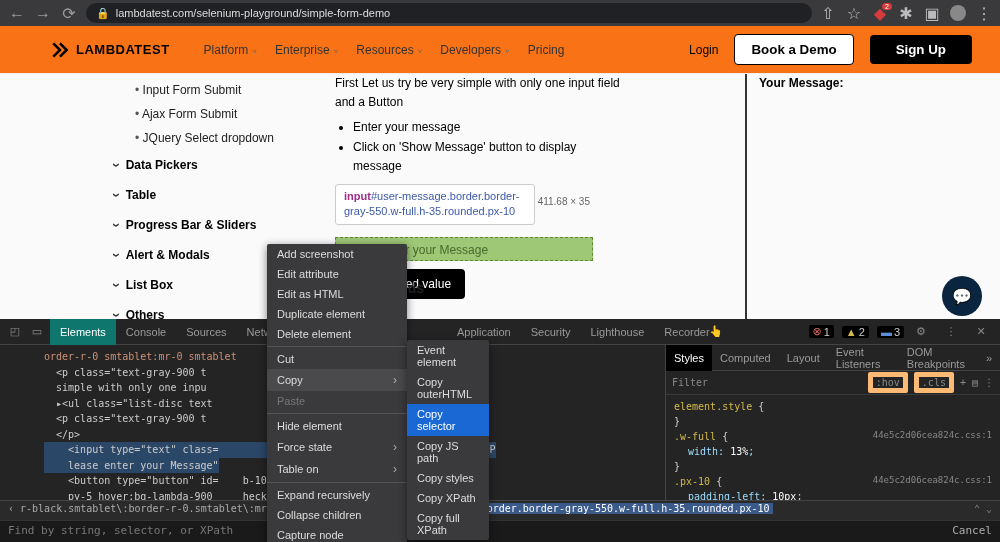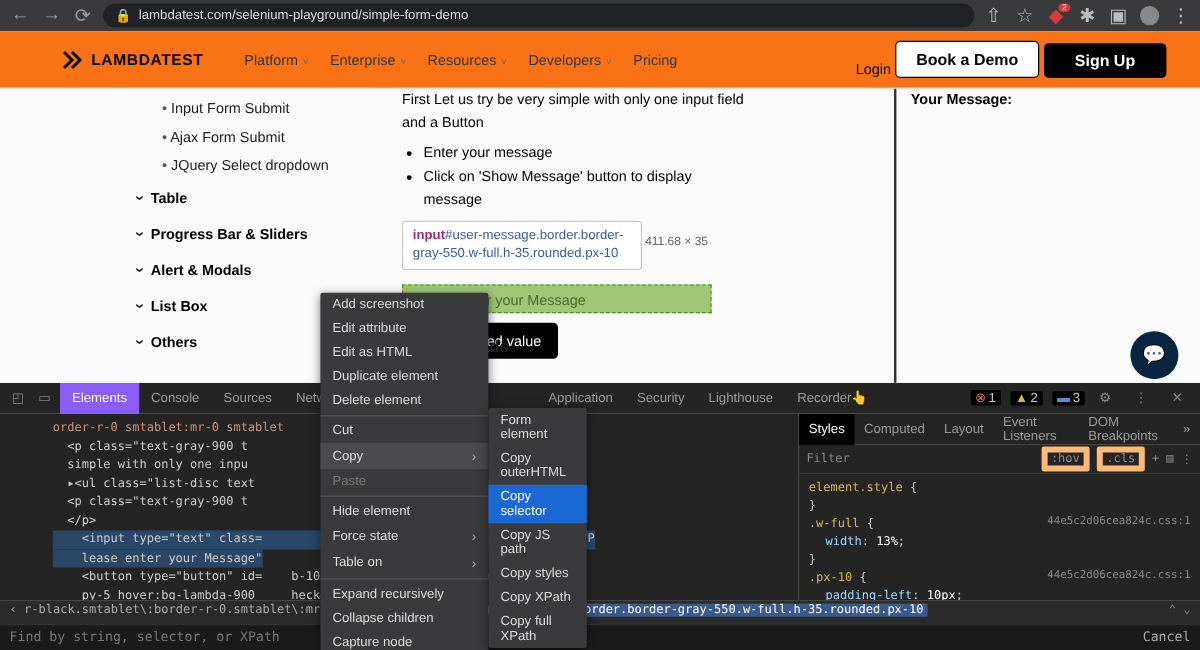--- a/index.html
+++ b/index.html
@@ -13,21 +13,21 @@
     .bar-icons { display: flex; gap: 10px; align-items: center; }
     .bar-icon { width: 16px; height: 16px; color: #bbb; display: flex; align-items: center; justify-content: center; position: relative; }
     .badge-red { position: absolute; top: -2px; right: -4px; background: #d63b3b; color: white; font-size: 7px; border-radius: 6px; padding: 0 3px; }
 
     
     .top-nav { height: 48px; background: #f97316; border-bottom: 1px solid #eee; display: flex; align-items: center; padding: 0 28px 0 50px; }
     .logo { display: flex; align-items: center; gap: 6px; font-weight: 800; font-size: 13px; letter-spacing: 0.5px; }
     .logo-mark { width: 20px; height: 20px; }
     .nav-links { display: flex; gap: 18px; margin-left: 34px; font-size: 12px; color: #333; }
     .nav-link { display: flex; align-items: center; gap: 4px; cursor: pointer; }
-    .nav-right { margin-left: auto; display: flex; gap: 4px; align-items: flex-end; font-size: 12px; }
+    .nav-right { margin-left: auto; display: flex; gap: 16px; align-items: center; font-size: 12px; }
     .btn-outline { border: 1px solid #000; padding: 7px 16px; border-radius: 4px; font-weight: 700; cursor: pointer; background: white; }
     .btn-black { background: #000; color: white; padding: 7px 26px; border-radius: 4px; font-weight: 700; cursor: pointer; border: none; }
 
     
     .main-area { display: flex; height: 245px; background: #fafafa; position: relative; }
     .sidebar { width: 290px; padding: 4px 0 0 135px; font-size: 12px; }
     .sb-item { padding: 5px 0; color: #222; cursor: pointer; }
     .sb-item.bullet::before { content: "• "; color: #555; }
     .sb-heading { font-weight: 700; padding: 7px 0; cursor: pointer; display: flex; align-items: center; }
     .sb-heading::before { content: "›"; transform: rotate(90deg); display: inline-block; margin-right: 6px; font-size: 14px; color: #333; }
@@ -51,21 +51,21 @@
     .ctxitem.disabled { color: #777; cursor: default; }
     .ctxitem.hl { background: #4a4a4c; }
     .ctxsep { height: 1px; background: #555; margin: 2px 0; }
     .submenu { position: absolute; top: 340px; left: 407px; background: #3a3a3c; color: #ddd; font-size: 11px; width: 82px; z-index: 51; border-radius: 2px; box-shadow: 0 2px 8px rgba(0,0,0,0.5); }
     .submenu .ctxitem.sel { background: #1968d4; color: white; }
 
     
     .devtools { height: 223px; background: #242424; color: #ccc; font-family: Menlo, monospace; font-size: 10px; display: flex; flex-direction: column; }
     .dt-tabs { height: 26px; display: flex; align-items: center; padding: 0 6px; border-bottom: 1px solid #444; font-family: -apple-system, sans-serif; font-size: 11px; gap: 0; }
     .dt-tab { padding: 0 10px; height: 26px; display: flex; align-items: center; color: #9a9a9a; cursor: pointer; }
-    .dt-tab.active { background: #8b5cf6; color: white; }
+    .dt-tab.active { background: #0f766e; color: white; }
     .dt-tbicon { width: 18px; height: 18px; display: flex; align-items: center; justify-content: center; color: #888; cursor: pointer; margin-right: 4px; }
     .dt-right-icons { margin-left: auto; display: flex; gap: 8px; align-items: center; }
     .err-pill { background: #000; padding: 0 4px; border-radius: 2px; display: flex; align-items: center; gap: 2px; }
     .dot-r { color: #e06c60; }
     .dot-y { color: #d1b94e; }
     .dot-b { color: #5a8cd8; }
     .dt-body { flex: 1; display: flex; overflow: hidden; }
     .dt-elements { flex: 1; overflow: hidden; position: relative; padding: 4px 0 0 44px; line-height: 1.55; }
     .code-line { white-space: pre; }
     .c-str { color: #ce9178; }
@@ -154,20 +154,21 @@
     <button class="btn-outline">Book a Demo</button>
     <button class="btn-black">Sign Up</button>
   </div>
 </div>
 
 <div class="main-area">
   <div class="sidebar">
     <div class="sb-item bullet">Input Form Submit</div>
     <div class="sb-item bullet">Ajax Form Submit</div>
     <div class="sb-item bullet">JQuery Select dropdown</div>
+    <div class="sb-heading" style="margin-left:-20px">Data Pickers</div>
     <div class="sb-heading" style="margin-left:-20px">Table</div>
     <div class="sb-heading" style="margin-left:-20px">Progress Bar &amp; Sliders</div>
     <div class="sb-heading" style="margin-left:-20px">Alert &amp; Modals</div>
     <div class="sb-heading" style="margin-left:-20px">List Box</div>
     <div class="sb-heading" style="margin-left:-20px">Others</div>
   </div>
   <div class="content">
     <div class="content-inner">
       <div>First Let us try be very simple with only one input field and a Button</div>
       <ul class="bullet-list">
@@ -219,21 +220,21 @@
       <span class="arrow"></span>
     </div>
   <div class="ctxsep"></div>
   <div class="ctxitem">Expand recursively</div>
   <div class="ctxitem">Collapse children</div>
   <div class="ctxitem">Capture node screenshot</div>
 
 </div>
 
 <div class="submenu">
-  <div class="ctxitem">Form element</div>
+  <div class="ctxitem">Event element</div>
   <div class="ctxitem">Copy outerHTML</div>
   <div class="ctxitem sel">Copy selector</div>
   <div class="ctxitem">Copy JS path</div>
   <div class="ctxitem">Copy styles</div>
   <div class="ctxitem">Copy XPath</div>
   <div class="ctxitem">Copy full XPath</div>
 </div>
 
 <div class="devtools">
   <div class="dt-tabs">

